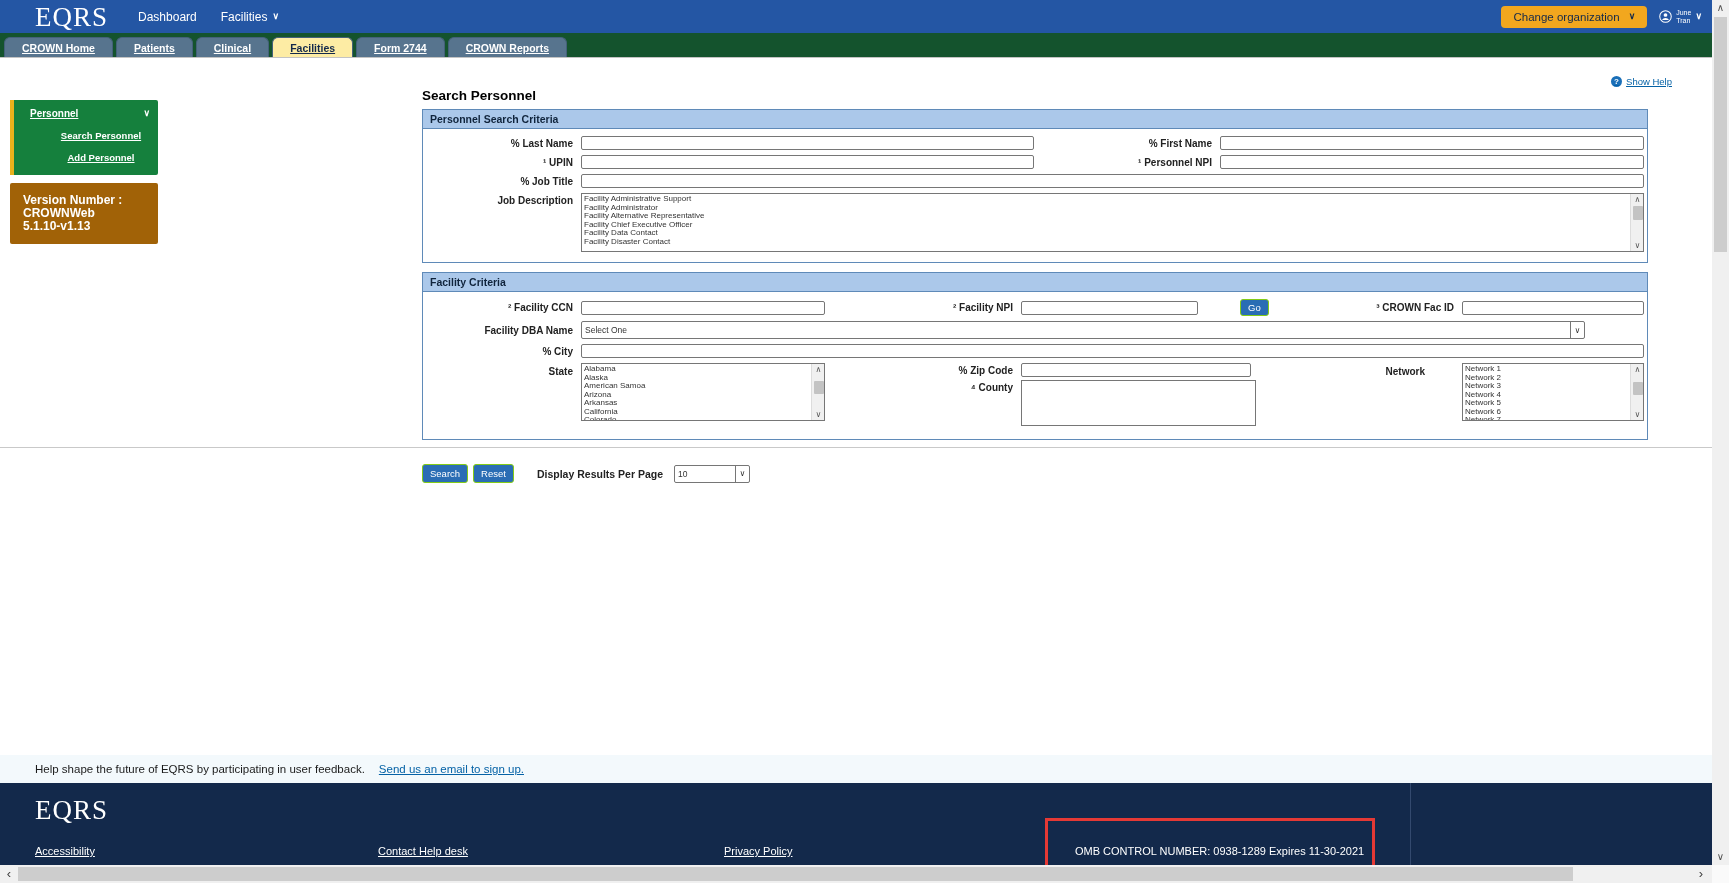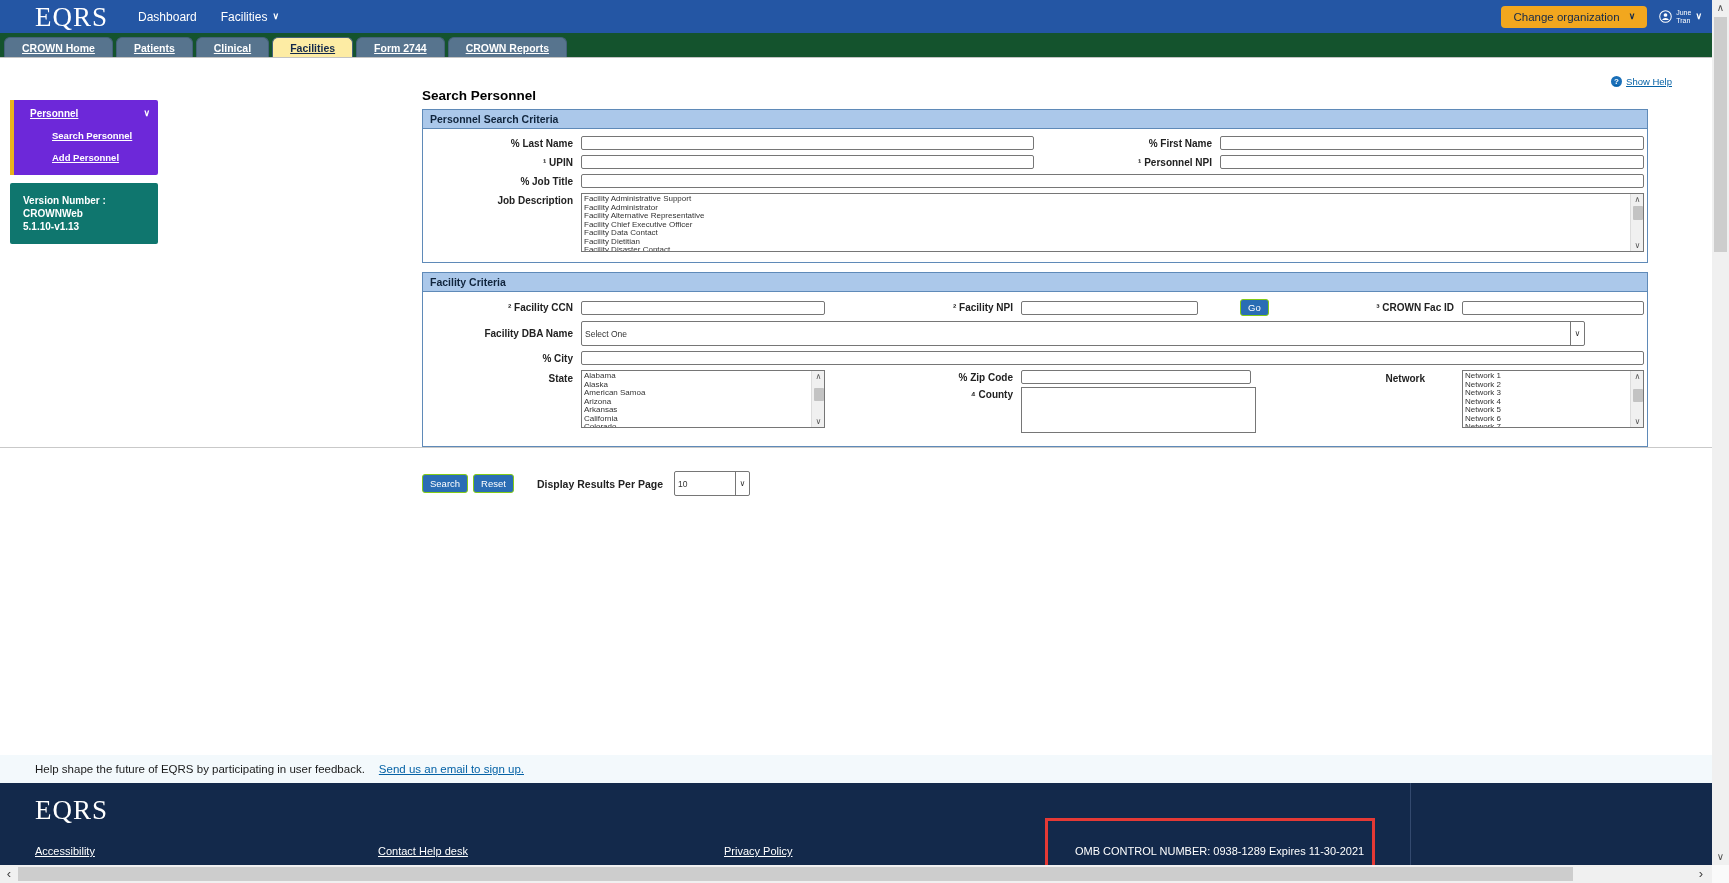--- a/index.html
+++ b/index.html
@@ -34,27 +34,27 @@
   .content { position:absolute; top:58px; left:0; width:1712px; height:390px; background:#fff;
              border-bottom:1px solid #c9c9c9; }
   .show-help { position:absolute; top:18px; right:40px; display:flex; align-items:center; gap:4px;
                font-size:9.5px; color:#0562a6; text-decoration:underline; cursor:pointer; }
   .help-icon { width:11px; height:11px; border-radius:50%; background:#1a6fb8; color:#fff;
                font-size:8px; font-weight:bold; display:flex; align-items:center; justify-content:center;
                text-decoration:none; }
 
   
   .sidebar { position:absolute; left:10px; top:42px; width:148px; }
-  .menu-box { background:#6d28d9; border-left:4px solid #e9b21c; border-radius:0 2px 2px 0;
-              padding:8px 8px 12px 16px; color:#fff; }
+  .menu-box { background:#15803d; border-left:4px solid #e9b21c; border-radius:0 2px 2px 0;
+              padding:8px 8px 12px 16px; color:#fff;text-align:center; }
   .menu-head { display:flex; align-items:center; justify-content:space-between; cursor:pointer; }
   .menu-title { font-size:10px; font-weight:bold; text-decoration:underline; }
   .menu-item { margin:11px 0 0 22px; font-size:9.5px; font-weight:bold; text-decoration:underline; cursor:pointer; }
-  .version-box { margin-top:8px; background:#0f766e; border-radius:2px; color:#fff;
-                 font-size:10px; font-weight:bold; line-height:13px; padding:11px 8px 11px 13px; }
+  .version-box { margin-top:8px; background:#a16207; border-radius:2px; color:#fff;
+                 font-size:12px; font-weight:bold; line-height:13px; padding:11px 8px 11px 13px; }
 
   
   .main { position:absolute; left:422px; top:30px; width:1226px; }
   .page-title { font-size:13.5px; font-weight:bold; color:#000; margin-bottom:6px; }
   .section { border:1px solid #5f8ab8; margin-bottom:9px; background:#fff; }
   .sec-head { background:#abc8ea; border-bottom:1px solid #5f8ab8; color:#10243c;
               font-size:10.5px; font-weight:bold; padding:3px 7px; }
   .sec-body { padding:7px 3px 8px 0; }
   .frow { display:flex; align-items:center; margin-bottom:5px; }
   .flabel { font-size:10px; font-weight:bold; color:#222; text-align:right; padding-right:8px; flex-shrink:0; }
@@ -67,21 +67,21 @@
   .listbox { border:1px solid #767676; background:#fff; display:flex; overflow:hidden; }
   .lb-items { flex:1; padding:1px 0 0 2px; overflow:hidden; }
   .lb-item { font-size:8px; line-height:8.5px; color:#333; white-space:nowrap; cursor:default; }
   .lb-scroll { width:13px; background:#f0f0f0; position:relative; flex-shrink:0; border-left:1px solid #dcdcdc; }
   .lb-arrow { position:absolute; left:0; width:13px; height:11px; color:#555; font-size:8px;
               line-height:11px; text-align:center; cursor:pointer; }
   .lb-up { top:0; } .lb-down { bottom:0; }
   .lb-thumb { position:absolute; left:1.5px; width:10px; background:#c3c3c3; border-radius:1px; }
 
   
-  .fselect { border:1px solid #767676; border-radius:2px; background:#fff; height:25px;
+  .fselect { border:1px solid #767676; border-radius:2px; background:#fff; height:18px;
              display:flex; align-items:center; cursor:pointer;justify-content:flex-end; }
   .fselect .val { flex:1; font-size:8.5px; color:#333; padding-left:3px; white-space:nowrap; overflow:hidden; }
   .fselect .arrow { width:14px; height:100%; border-left:1px solid #767676; color:#333;
                     font-size:8px; display:flex; align-items:center; justify-content:center; }
 
   .btn { background:#2a6db4; border:1px solid #84cc16; border-radius:3px; color:#fff;
          font-size:9.5px; padding:3px 7px; cursor:pointer; font-family:"Liberation Sans",sans-serif; }
   .btn-sm { padding:2px 7px; }
   .actions { display:flex; align-items:center; margin-top:24px; gap:5px; }
   .actions .per-label { font-size:10.5px; font-weight:bold; margin-left:18px; margin-right:6px; }
@@ -207,21 +207,20 @@
         <div class="frow" style="align-items:flex-start; margin-bottom:2px;">
           <label class="flabel w158" style="padding-top:2px">Job Description</label>
           <div class="listbox" style="width:1065px; height:59px;gap:24px;">
             <div class="lb-items">
 
             <div class="lb-item">Facility Administrative Support</div>
                 <div class="lb-item">Facility Administrator</div>
                 <div class="lb-item">Facility Alternative Representative</div>
                 <div class="lb-item">Facility Chief Executive Officer</div>
                 <div class="lb-item">Facility Data Contact</div>
-                <div class="lb-item">Facility Dietitian</div>
                 <div class="lb-item">Facility Disaster Contact</div>
               </div>
             <div class="lb-scroll">
               <div class="lb-arrow lb-up">∧</div>
               <div class="lb-thumb" style="top:12px; height:14px;"></div>
               <div class="lb-arrow lb-down">∨</div>
             </div>
           </div>
         </div>
       </div>

